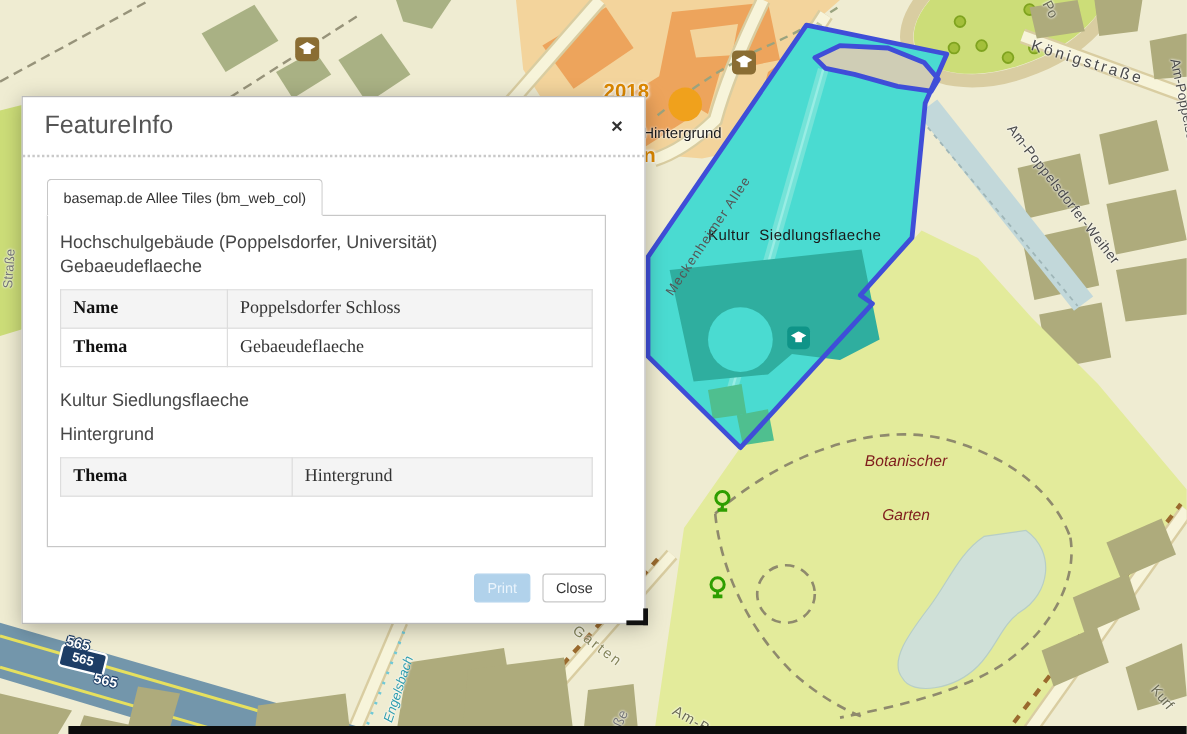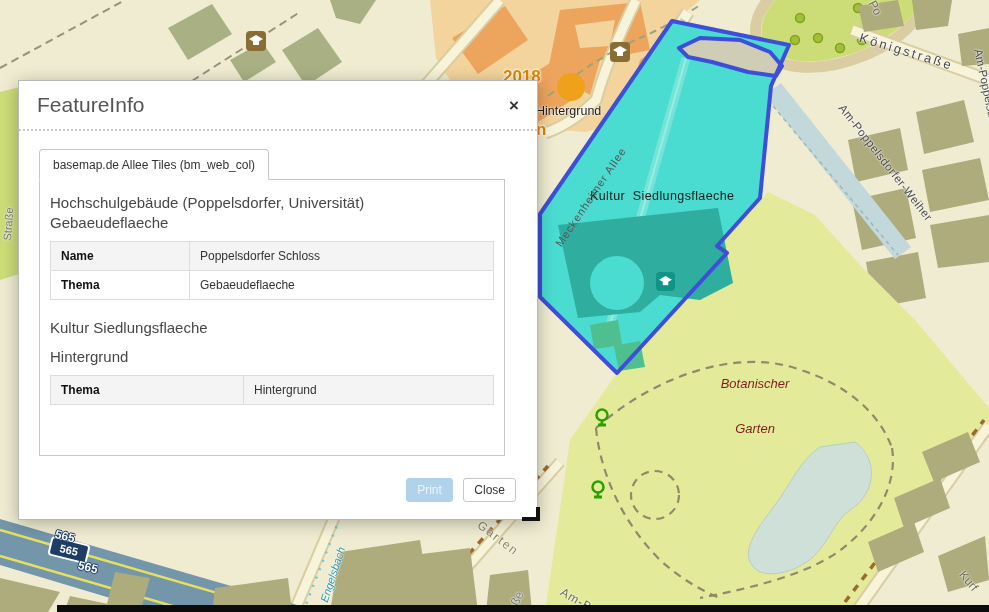--- a/index.html
+++ b/index.html
@@ -58,26 +58,26 @@
               padding:0 18px;border-bottom:2px dotted #c9c9c9;box-sizing:border-box;}
   .dlg-title{font-size:21px;color:#555;}
   .dlg-close{font-size:17px;font-weight:bold;color:#333;cursor:pointer;line-height:1;}
   .tabzone{margin:18px 32px 0 20px;position:relative;}
   .tab{display:inline-block;position:relative;z-index:2;background:#fff;border:1px solid #c7c7c7;
        border-bottom:1px solid #fff;border-radius:4px 4px 0 0;padding:8px 13px 7px;font-size:12px;color:#333;
        margin-bottom:-1px;cursor:pointer;}
   .panel{border:1px solid #c7c7c7;height:277px;overflow:hidden;padding:8px 10px;box-sizing:border-box;background:#fff;}
   .sec-h{font-size:15px;color:#474747;line-height:1.3;margin:5px 0 0;}
   .sec-h2{font-size:15px;color:#474747;line-height:1.3;margin:0 0 9px;}
-  table.attr{width:100%;border-collapse:collapse;font-size:12px;color:#333;margin:9px 0 18px;}
+  table.attr{width:100%;border-collapse:collapse;font-size:15px;color:#333;margin:9px 0 18px;font-family:Liberation Serif, serif;}
   table.attr td{border:1px solid #ddd;padding:7px 10px;}
   table.attr tr.odd td{background:#f4f4f4;}
   td.k{font-weight:bold;color:#111;}
   .w1{width:118px}.w2{width:142px}.w3{width:172px}
-  .dlg-footer{position:absolute;right:21px;bottom:17px;}
+  .dlg-footer{position:absolute;right:32px;bottom:17px;}
   .btn{font-size:12px;border-radius:3px;padding:4px 10px;font-family:"Liberation Sans",sans-serif;}
   .btn-print{background:#b1d2eb;border:1px solid #b1d2eb;color:#eaf4fc;}
   .btn-close{background:#fff;border:1px solid #c7c7c7;color:#333;margin-left:6px;cursor:pointer;}
   .grip{position:absolute;right:-3px;bottom:-2px;width:14px;height:10px;
         border-right:4px solid #111;border-bottom:4px solid #111;}
   .botbar{position:absolute;left:57px;top:605px;width:932px;height:7px;background:#0c0c0c;}
 </style>
 </head>
 <body>
 

